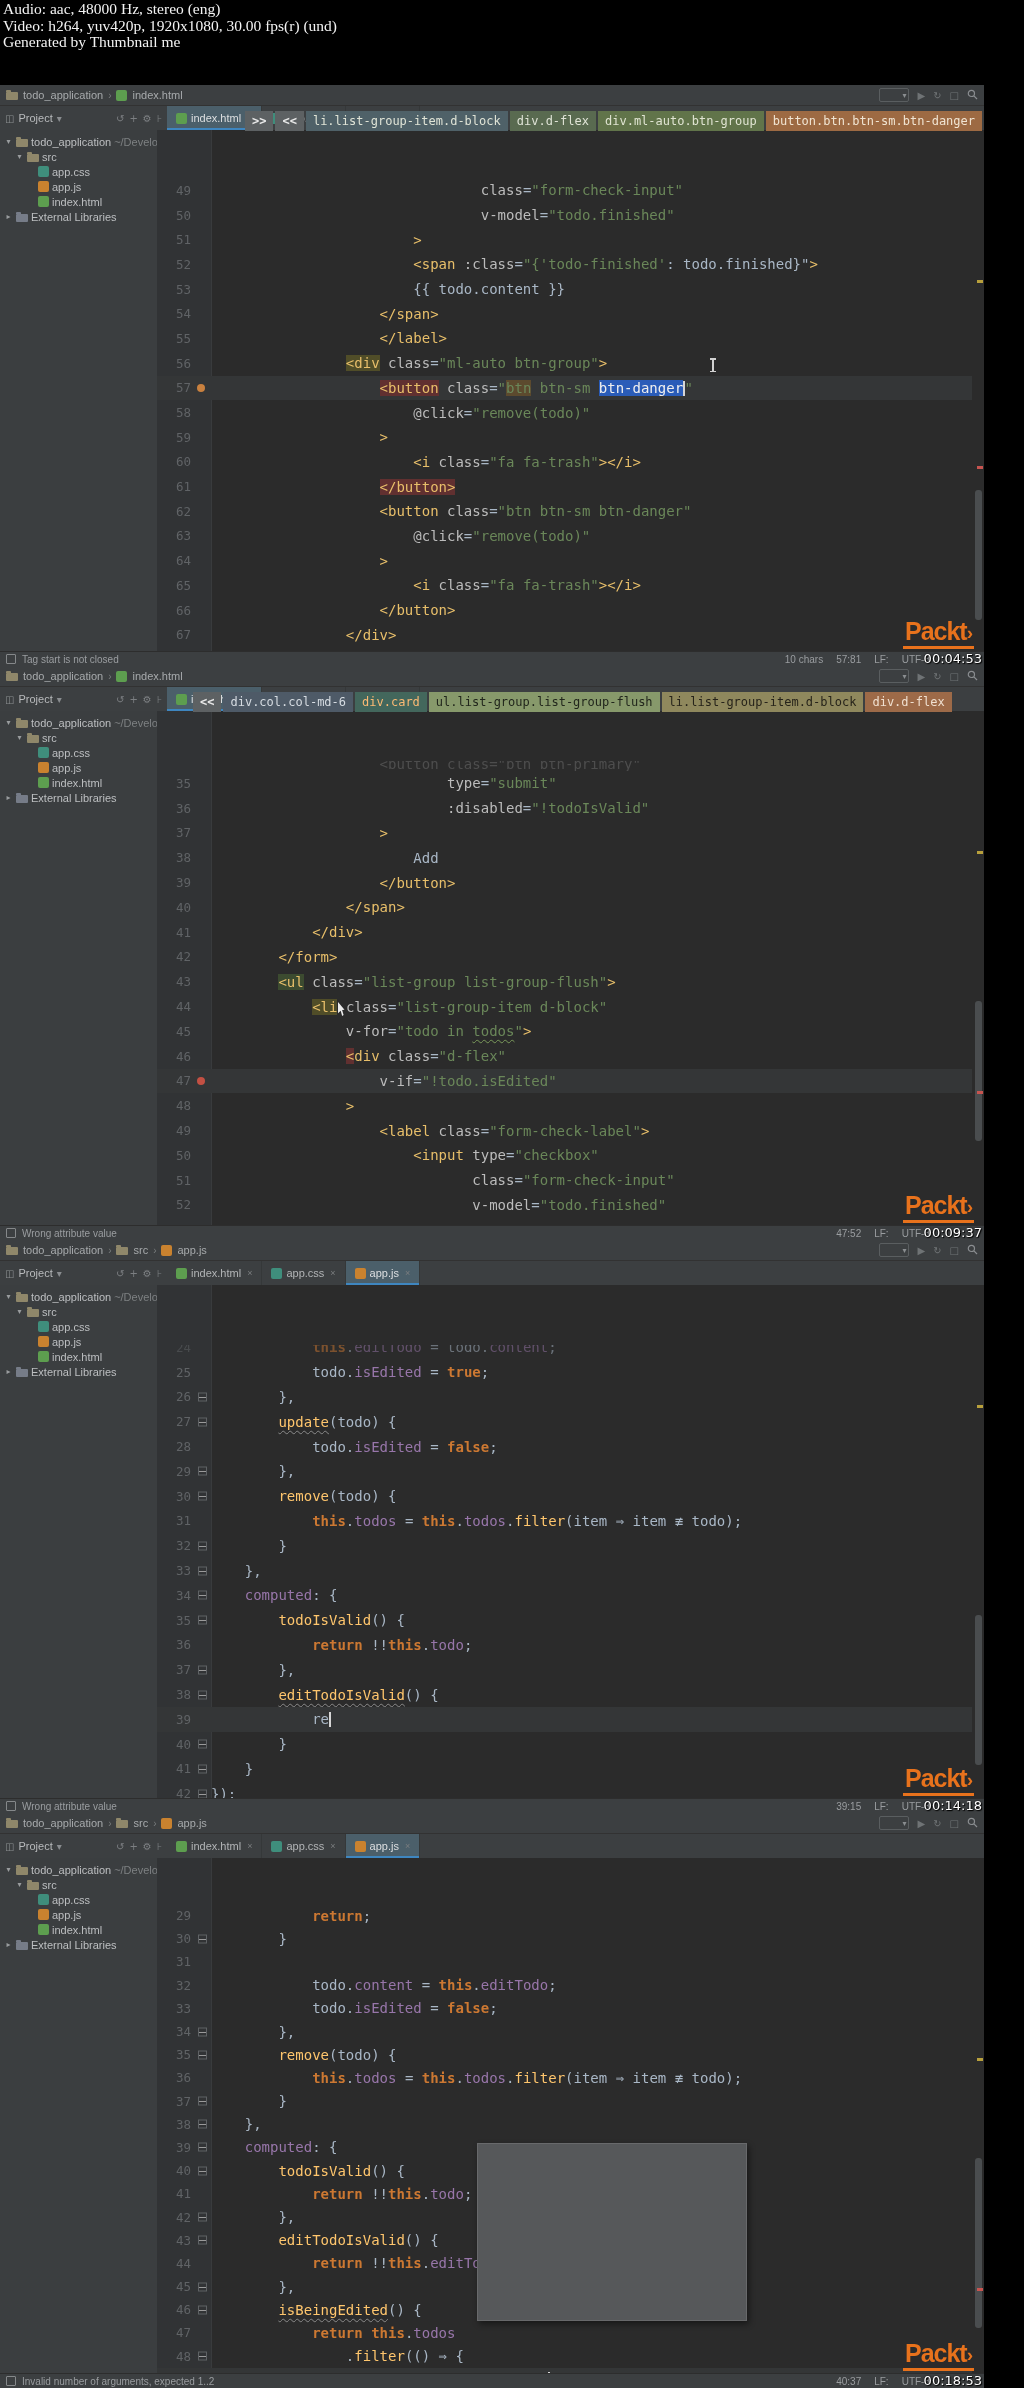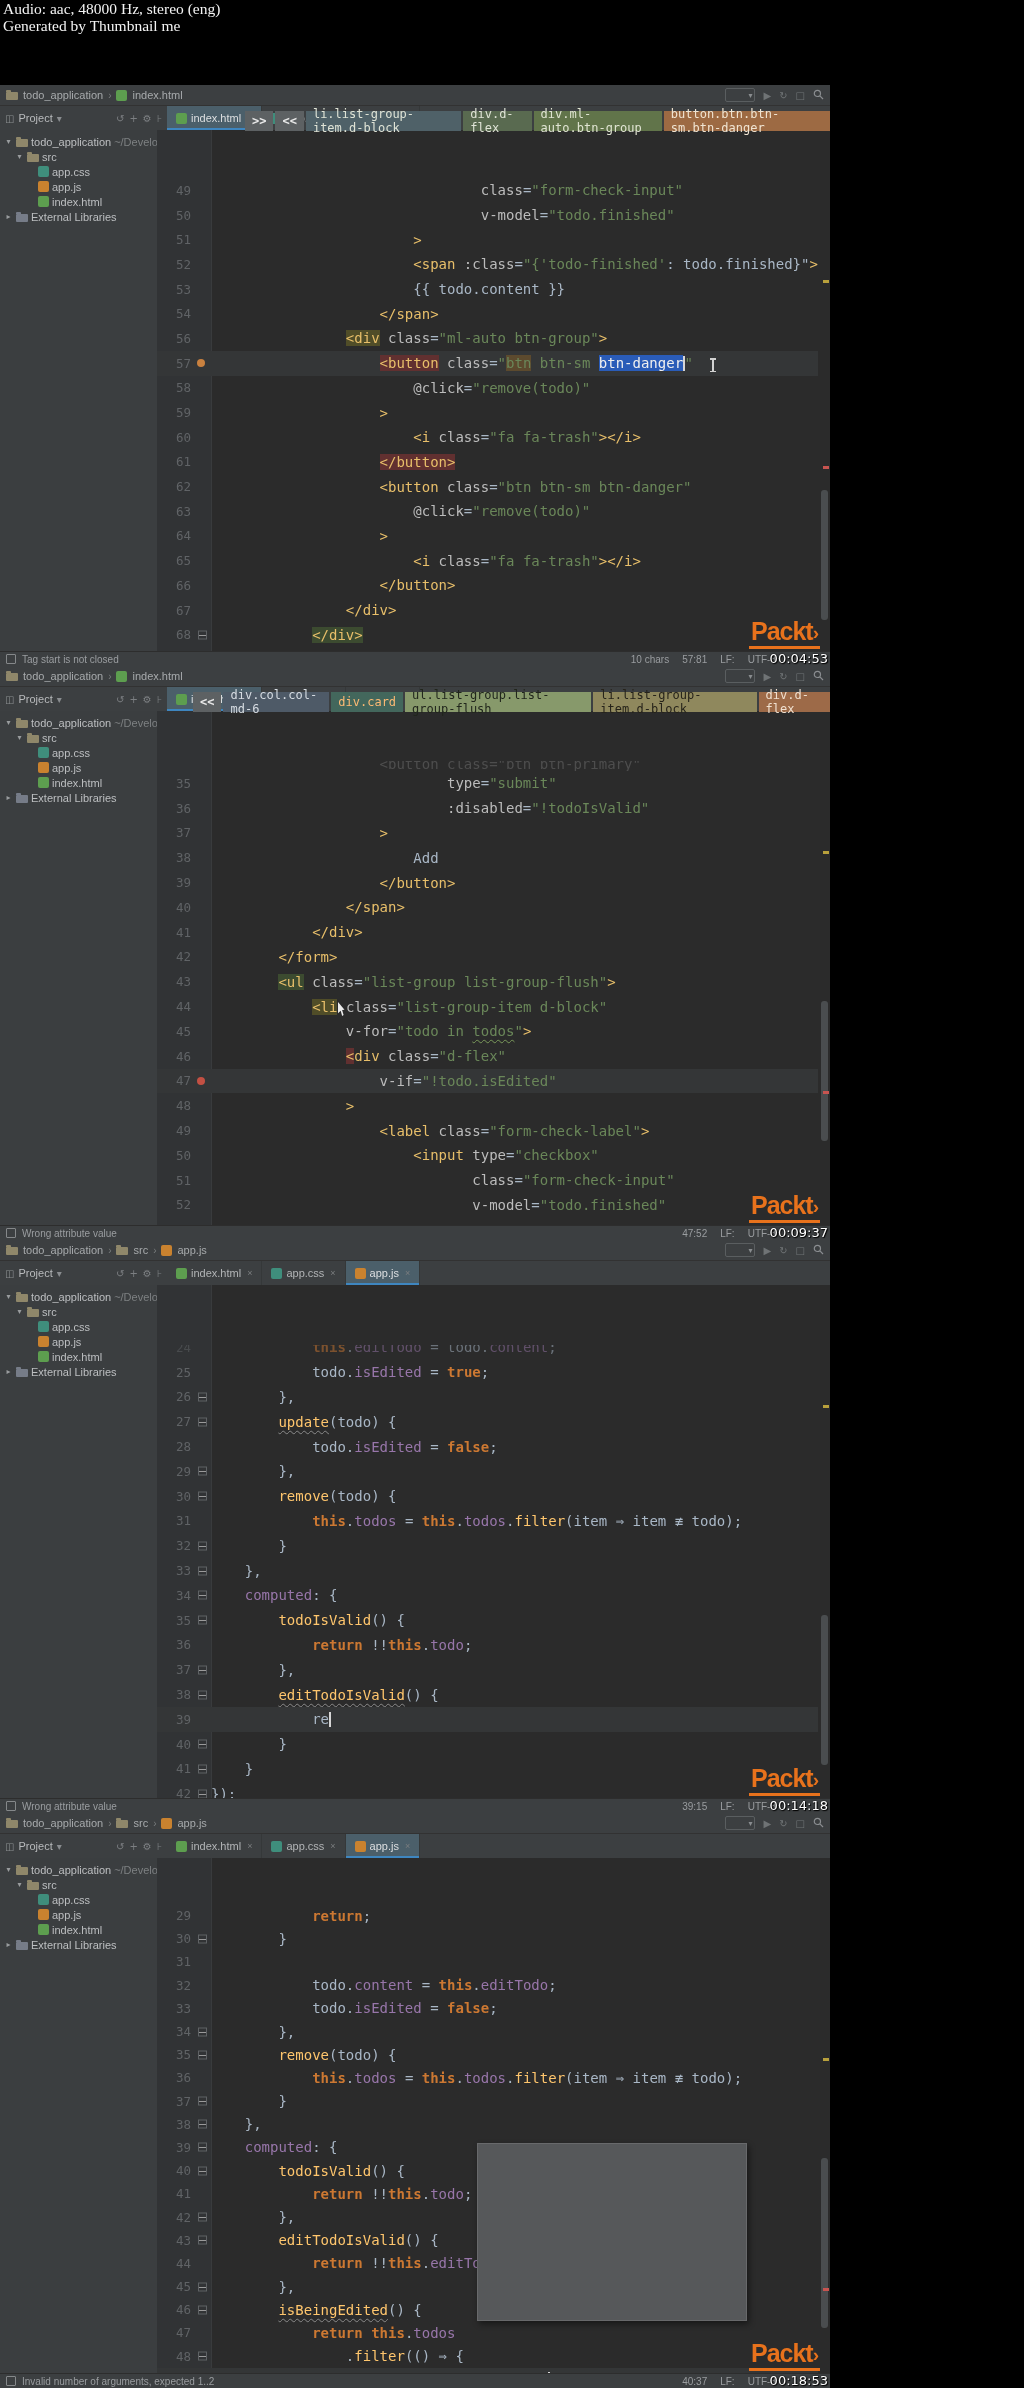--- a/index.html
+++ b/index.html
@@ -2,21 +2,21 @@
 <html><head>
 <meta charset="utf-8">
 <style>
   html,body{margin:0;padding:0;background:#000;width:1024px;height:2388px;overflow:hidden;position:relative;}
   body{font-family:"Liberation Sans",sans-serif;}
   
   .hdr{position:absolute;top:1px;left:3px;width:1000px;color:#f3f3f3;
        font-family:"Liberation Serif",serif;font-size:15.5px;line-height:16.5px;}
   .hdr div{white-space:nowrap;}
   
-  .shot{position:absolute;left:0;width:830px;background:#2b2b2b;overflow:hidden;}
+  .shot{position:absolute;left:0;width:984px;background:#2b2b2b;overflow:hidden;}
   .nav{height:20px;background:#3c3f41;border-bottom:1px solid #323232;display:flex;align-items:center;
        gap:5px;padding:0 6px;font-size:11px;color:#a7aaac;}
   .nchev{color:#787b7d;font-size:10px;}
   .nri{margin-left:auto;display:flex;align-items:center;gap:8px;color:#6f7375;
        font-family:"DejaVu Sans",sans-serif;font-size:10px;}
   .combo{width:26px;height:12px;border:1px solid #5a5e60;border-radius:2px;display:flex;align-items:center;
          justify-content:flex-end;padding-right:2px;color:#8a8d90;font-size:8px;}
   .tbar{height:24px;background:#3c3f41;border-bottom:1px solid #282828;display:flex;align-items:stretch;}
   .proj{width:157px;flex:none;display:flex;align-items:center;gap:4px;padding:0 5px;font-size:11px;color:#b8babc;}
   .picon{color:#8a8d90;font-family:"DejaVu Sans",sans-serif;font-size:10px;}
@@ -89,20 +89,21 @@
   .arrowc{position:absolute;width:9px;height:14px;background:#ececec;z-index:8;
           clip-path:polygon(0 0,0 80%,30% 63%,46% 100%,62% 93%,46% 58%,72% 55%);}
   .sthumb{position:absolute;right:2px;width:7px;background:#4a4d4f;border-radius:3px;z-index:3;}
   .tick{position:absolute;right:1px;width:6px;height:3px;z-index:3;}
 </style>
 </head>
 <body>
 
 <div class="hdr">
   <div>Audio: aac, 48000 Hz, stereo (eng)</div>
+  <div>Video: h264, yuv420p, 1920x1080, 30.00 fps(r) (und)</div>
   <div>Generated by Thumbnail me</div>
 </div>
 
 <div class="shot" style="top: 85px; height: 581px;">
     <div class="nav">
       <div class="fi folder"></div>
       <div class="nlbl">todo_application</div>
       <div class="nchev">›</div>
       <div class="fi html"></div>
       <div class="nlbl">index.html</div>
@@ -183,20 +184,21 @@
       </div>
       <div class="editor">
         <div class="gutcol"></div>
         <div class="rows" style="top: 48px; --lh: 24.7px;">
           <div class="ln"><div class="num">49</div><div class="gap"></div><div class="code" style="padding-left: 32ch;"><span class="at">class</span><span class="t">=</span><span class="s">"form-check-input"</span></div></div>
           <div class="ln"><div class="num">50</div><div class="gap"></div><div class="code" style="padding-left: 32ch;"><span class="at">v-model</span><span class="t">=</span><span class="s">"todo.finished"</span></div></div>
           <div class="ln"><div class="num">51</div><div class="gap"></div><div class="code" style="padding-left: 24ch;"><span class="tg">&gt;</span></div></div>
           <div class="ln"><div class="num">52</div><div class="gap"></div><div class="code" style="padding-left: 24ch;"><span class="tg">&lt;span </span><span class="at">:class</span><span class="t">=</span><span class="s">"{'todo-finished'</span><span class="t">: todo.finished}"</span><span class="tg">&gt;</span></div></div>
           <div class="ln"><div class="num">53</div><div class="gap"></div><div class="code" style="padding-left: 24ch;"><span class="t">{{ todo.content }}</span></div></div>
           <div class="ln"><div class="num">54</div><div class="gap"></div><div class="code" style="padding-left: 20ch;"><span class="tg">&lt;/span&gt;</span></div></div>
+          <div class="ln"><div class="num">55</div><div class="gap"></div><div class="code" style="padding-left: 20ch;"><span class="tg">&lt;/label&gt;</span></div></div>
           <div class="ln"><div class="num">56</div><div class="gap"></div><div class="code" style="padding-left: 16ch;"><span class="tg bgolive">&lt;div</span><span class="t"> </span><span class="at">class</span><span class="t">=</span><span class="s">"ml-auto btn-group"</span><span class="tg">&gt;</span></div></div>
           <div class="ln hl"><div class="num">57</div><div class="gap"><div class="dotm o"></div></div><div class="code" style="padding-left: 20ch;"><span class="tg bgred">&lt;button</span><span class="t"> </span><span class="at">class</span><span class="t">=</span><span class="s">"</span><span class="s bgbrown">btn</span><span class="s"> btn-sm </span><span class="sel">btn-danger</span><span class="cr"></span><span class="s">"</span></div></div>
           <div class="ln"><div class="num">58</div><div class="gap"></div><div class="code" style="padding-left: 24ch;"><span class="at">@click</span><span class="t">=</span><span class="s">"remove(todo)"</span></div></div>
           <div class="ln"><div class="num">59</div><div class="gap"></div><div class="code" style="padding-left: 20ch;"><span class="tg">&gt;</span></div></div>
           <div class="ln"><div class="num">60</div><div class="gap"></div><div class="code" style="padding-left: 24ch;"><span class="tg">&lt;i </span><span class="at">class</span><span class="t">=</span><span class="s">"fa fa-trash"</span><span class="tg">&gt;&lt;/i&gt;</span></div></div>
           <div class="ln"><div class="num">61</div><div class="gap"></div><div class="code" style="padding-left: 20ch;"><span class="tg bgred">&lt;/button&gt;</span></div></div>
           <div class="ln"><div class="num">62</div><div class="gap"></div><div class="code" style="padding-left: 20ch;"><span class="tg">&lt;button</span><span class="t"> </span><span class="at">class</span><span class="t">=</span><span class="s">"btn btn-sm btn-danger"</span></div></div>
           <div class="ln"><div class="num">63</div><div class="gap"></div><div class="code" style="padding-left: 24ch;"><span class="at">@click</span><span class="t">=</span><span class="s">"remove(todo)"</span></div></div>
           <div class="ln"><div class="num">64</div><div class="gap"></div><div class="code" style="padding-left: 20ch;"><span class="tg">&gt;</span></div></div>
           <div class="ln"><div class="num">65</div><div class="gap"></div><div class="code" style="padding-left: 24ch;"><span class="tg">&lt;i </span><span class="at">class</span><span class="t">=</span><span class="s">"fa fa-trash"</span><span class="tg">&gt;&lt;/i&gt;</span></div></div>

